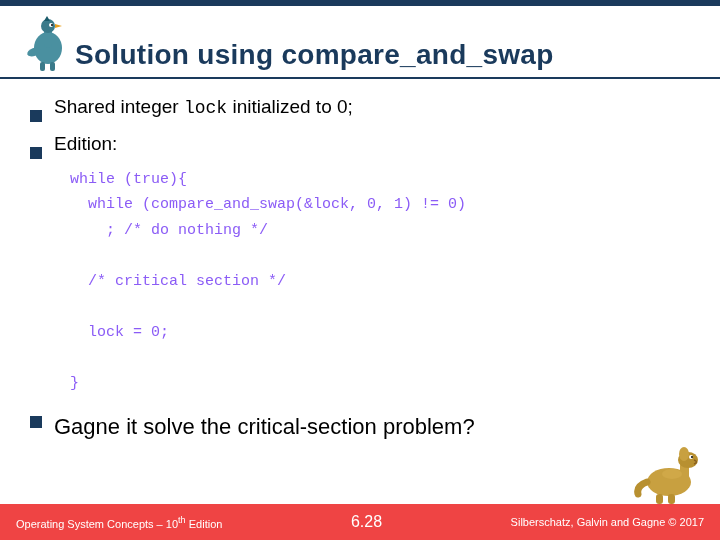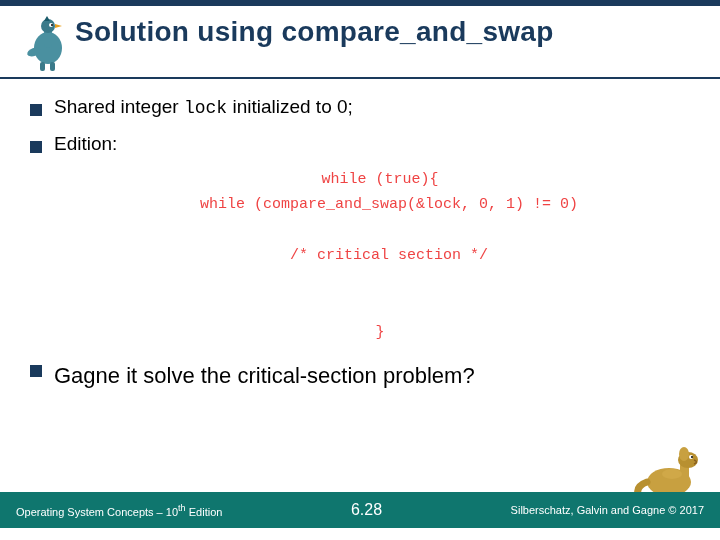--- a/index.html
+++ b/index.html
@@ -23,41 +23,41 @@
     
     .header {
       background: #1a3a5c;
       height: 6px;
       width: 100%;
     }
 
     
     .title-area {
       display: flex;
-      align-items: flex-start;
+      align-items: flex-end;
       padding: 10px 20px 6px 20px;
       border-bottom: 2px solid #1a3a5c;
       margin-bottom: 10px;
     }
 
     .title-text {
       font-size: 28px;
       font-weight: bold;
       color: #1a3a5c;
       letter-spacing: 0.01em;
     }
 
     
     .content {
       padding: 4px 30px 4px 30px;
     }
 
     .bullet-item {
       display: flex;
-      align-items: center;
+      align-items: flex-end;
       margin-bottom: 8px;
     }
 
     .bullet-square {
       width: 12px;
       height: 12px;
       background: #1a3a5c;
       margin-right: 12px;
       margin-top: 5px;
       flex-shrink: 0;
@@ -76,22 +76,21 @@
     }
 
     
     .code-block {
       margin-left: 40px;
       margin-top: 4px;
       margin-bottom: 6px;
       font-family: 'Courier New', monospace;
       font-size: 15px;
       line-height: 1.7;
-      color: #ef4444;
-      text-align: center;
+      color: #8b5cf6;
     }
 
     .code-block .line {
       display: block;
       white-space: pre;
     }
 
     
     .final-bullet {
       display: flex;
@@ -103,25 +102,25 @@
       margin-top: 6px;
     }
 
     .final-bullet .bullet-text {
       font-size: 22px;
     }
 
     
     .footer {
       position: absolute;
-      bottom: 12px;
+      bottom: 0;
       left: 0;
       right: 0;
       height: 36px;
-      background: #0f766e;
+      background: #ef4444;
       display: flex;
       align-items: center;
       justify-content: space-between;
       padding: 0 16px;
     }
 
     .footer-left {
       color: #ffffff;
       font-size: 11px;
     }
@@ -197,23 +196,25 @@
     </div>
 
     <div class="bullet-item">
       <div class="bullet-square"></div>
       <span class="bullet-text">Edition:</span>
     </div>
 
     <div class="code-block">
       <span class="line">while (true){</span>
       <span class="line">  while (compare_and_swap(&amp;lock, 0, 1) != 0)</span>
+      <span class="line">    ; /* do nothing */</span>
       <span class="line">&nbsp;</span>
       <span class="line">  /* critical section */</span>
       <span class="line">&nbsp;</span>
+      <span class="line">  lock = 0;</span>
       <span class="line">&nbsp;</span>
       <span class="line">}</span>
     </div>
 
     <div class="final-bullet">
       <div class="bullet-square"></div>
       <span class="bullet-text">Gagne it solve the critical-section problem?</span>
     </div>
 
   </div>

